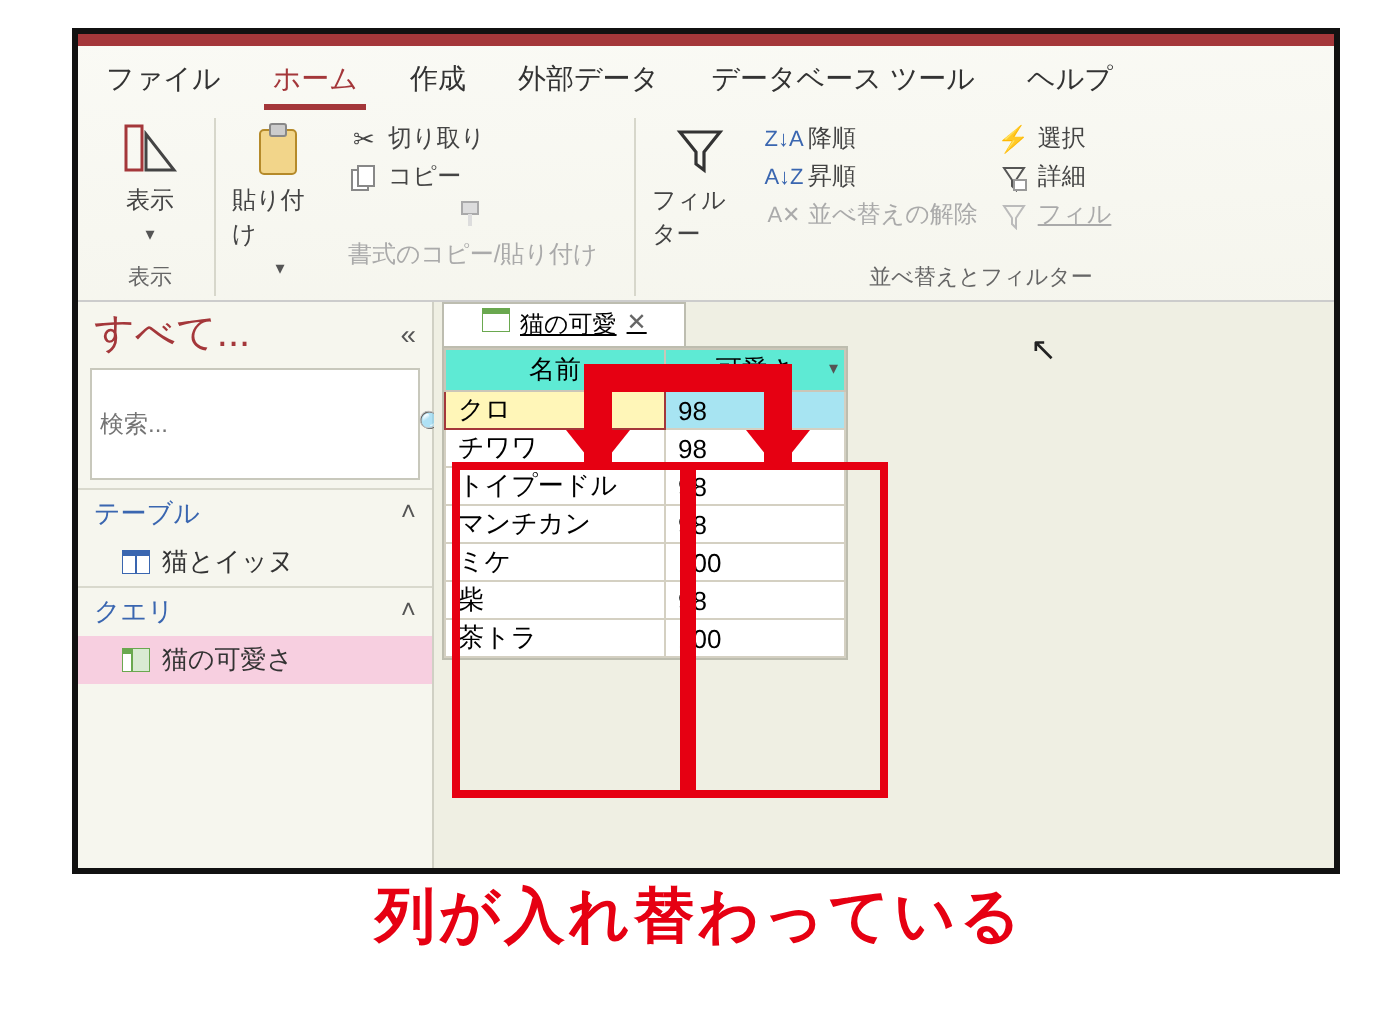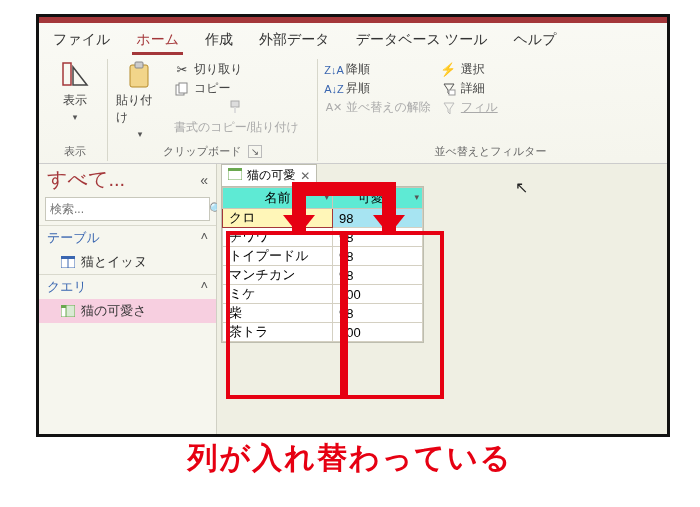--- a/index.html
+++ b/index.html
@@ -67,39 +67,39 @@
   .nav-title {
     color:#a4373a; font-size:20px; padding:2px 8px 0 8px;
     display:flex; justify-content:space-between; align-items:center;
   }
   .nav-title .chev { font-size:14px; color:#555; }
   .search {
     margin:4px 6px; display:flex; align-items:center;
     border:1px solid #c8c8bc; background:#fff;
   }
   .search input {
-    border:0; outline:0; font-size:12px; padding:4px 4px; flex:1; background:transparent;
+    border:0; outline:0; font-size:12px; padding:20px 4px; flex:1; background:transparent;
   }
   .search .mag { width:18px; text-align:center; color:#777; font-size:12px; }
   .nav-sect {
     padding:3px 8px; color:#3a66b0; display:flex; justify-content:space-between;
     border-top:1px solid #d9d9cd;
   }
   .nav-item {
     padding:3px 8px 3px 22px; display:flex; align-items:center; gap:6px;
     color:#333;
   }
   .nav-item.sel { background:#f7cfe0; }
   .nav-item .tico { width:14px; height:12px; }
 
   .docpane { flex:1; background:#efefe3; position:relative; }
   .doctab {
     position:absolute; left:4px; top:0;
     background:#fff; border:1px solid #bdbdb0; border-bottom:none;
-    padding:2px 6px; font-size:12px; display:flex; align-items:center; gap:5px;
+    padding:2px 19px; font-size:12px; display:flex; gap:5px;text-decoration:underline;
   }
   .doctab .x { color:#666; font-size:12px; }
   .datasheet {
     position:absolute; top:22px; left:4px;
     background:#fff; border:1px solid #bdbdaf;
   }
   table.ds { border-collapse:collapse; font-size:13px; }
   table.ds th {
     background:#5eead4; border:1px solid #cbc6b8;
     font-weight:normal; padding:1px 8px; position:relative;
@@ -195,28 +195,32 @@
             <span class="ic">
               <svg width="14" height="14" viewBox="0 0 14 14">
                   <rect x="2" y="1" width="8" height="6" fill="#ddd" stroke="#aaa"></rect>
                   <rect x="5" y="7" width="2" height="6" fill="#ddd"></rect>
                 </svg>
             </span>
             <span>書式のコピー/貼り付け</span>
           </div>
         </div>
       </div>
-      <div class="rg-label">
-        <span>クリップボード</span>
-        &nbsp;<span class="launcher">↘</span>
-      </div>
     </div>
 
     <div class="ribbon-group" style="flex:1;">
       <div class="rg-body">
+        <div class="bigbtn">
+          <span class="ic">
+            <svg width="26" height="26" viewBox="0 0 26 26">
+                <path d="M3 4 H23 L15 14 V23 L11 20 V14 Z" fill="none" stroke="#333" stroke-width="1.6"></path>
+              </svg>
+          </span>
+          <span>フィルター</span>
+        </div>
         <div class="stack">
           <div class="ribbon-item">
             <span class="ic" style="color:#3a66b0;font-size:11px;">Z↓A</span>
             <span>降順</span>
           </div>
           <div class="ribbon-item">
             <span class="ic" style="color:#3a66b0;font-size:11px;">A↓Z</span>
             <span>昇順</span>
           </div>
           <div class="ribbon-item" style="color:#aaa;">

